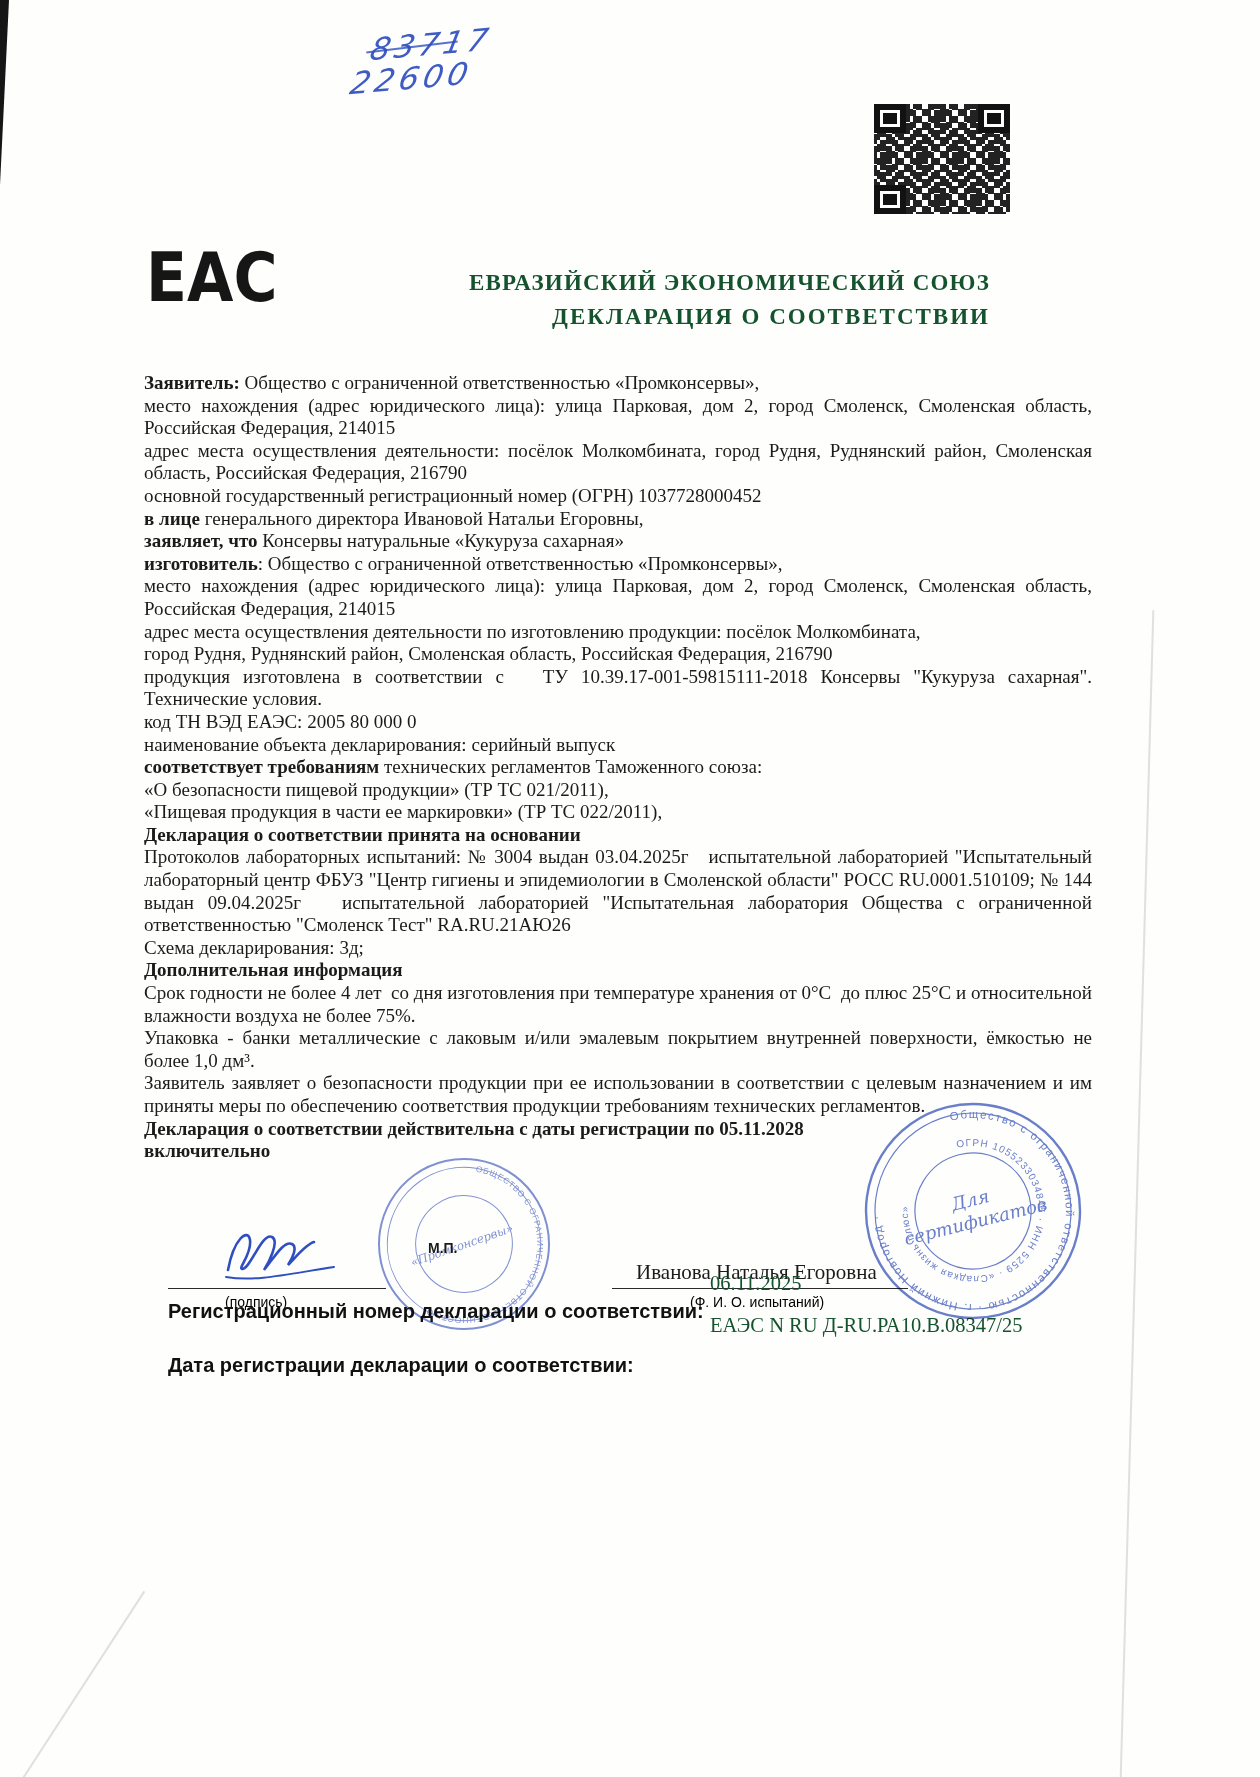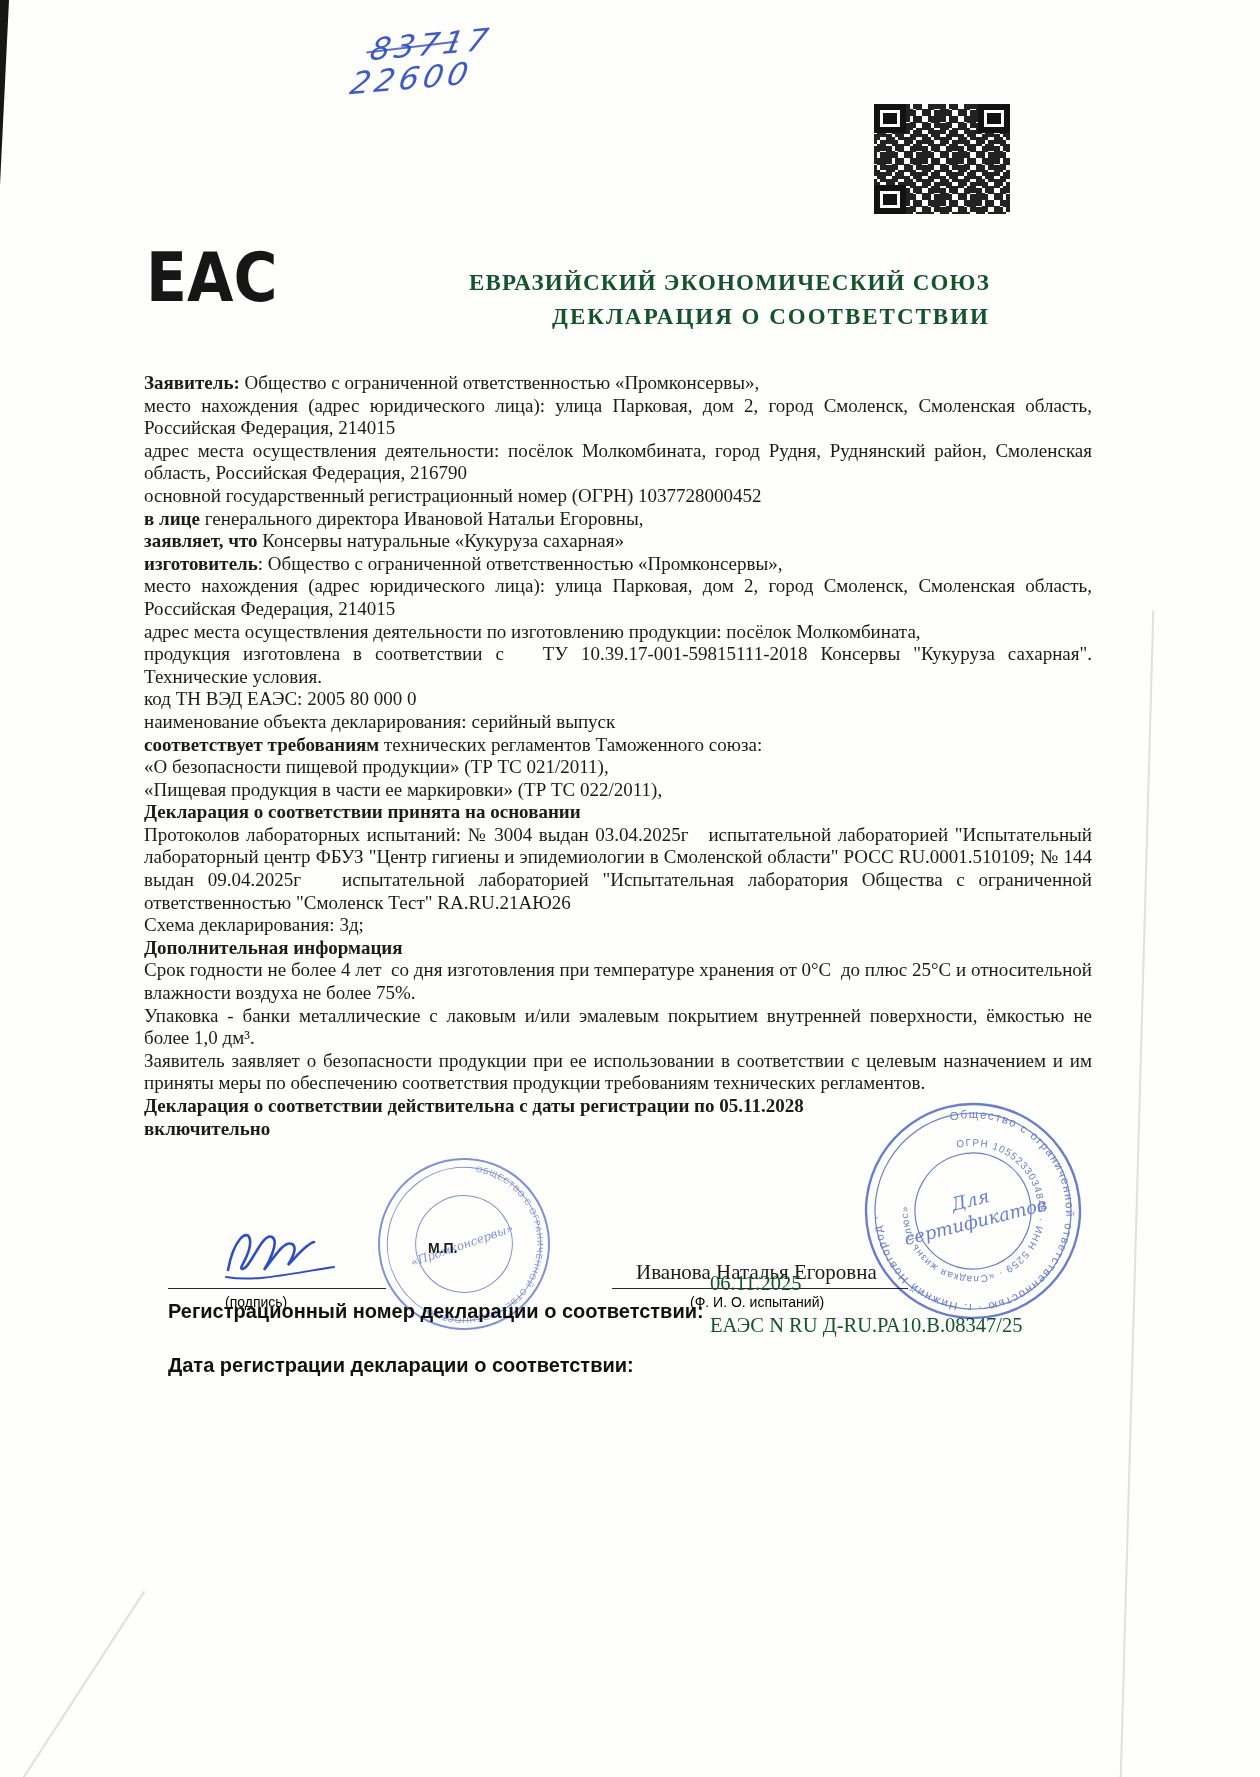--- a/index.html
+++ b/index.html
@@ -106,20 +106,21 @@
 <div class="abs doc-body">
   <p><b>Заявитель:</b><span> Общество с ограниченной ответственностью «Промконсервы»,</span></p>
   <p><span>место нахождения (адрес юридического лица): улица Парковая, дом 2, город Смоленск, Смоленская область, Российская Федерация, 214015</span></p>
   <p><span>адрес места осуществления деятельности: посёлок Молкомбината, город Рудня, Руднянский район, Смоленская область, Российская Федерация, 216790</span></p>
   <p><span>основной государственный регистрационный номер (ОГРН) 1037728000452</span></p>
   <p><b>в лице</b><span> генерального директора Ивановой Натальи Егоровны,</span></p>
   <p><b>заявляет, что</b><span> Консервы натуральные «Кукуруза сахарная»</span></p>
   <p><b>изготовитель</b><span>: Общество с ограниченной ответственностью «Промконсервы»,</span></p>
   <p><span>место нахождения (адрес юридического лица): улица Парковая, дом 2, город Смоленск, Смоленская область, Российская Федерация, 214015</span></p>
   <p><span>адрес места осуществления деятельности по изготовлению продукции: посёлок Молкомбината,</span></p>
+  <p><span>город Рудня, Руднянский район, Смоленская область, Российская Федерация, 216790</span></p>
   <p><span>продукция изготовлена в соответствии с &nbsp;&nbsp;ТУ 10.39.17-001-59815111-2018 Консервы "Кукуруза сахарная". Технические условия.</span></p>
   <p><span>код ТН ВЭД ЕАЭС:  2005 80 000 0</span></p>
   <p><span>наименование объекта декларирования: серийный выпуск</span></p>
   <p><b>соответствует требованиям</b><span> технических регламентов Таможенного союза:</span></p>
   <p><span>«О безопасности пищевой продукции» (ТР ТС 021/2011),</span></p>
   <p><span>«Пищевая продукция в части ее маркировки» (ТР ТС 022/2011),</span></p>
   <p><b>Декларация о соответствии принята на основании</b></p>
   <p><span>Протоколов лабораторных испытаний: № 3004 выдан 03.04.2025г&nbsp;&nbsp; испытательной лабораторией "Испытательный лабораторный центр ФБУЗ "Центр гигиены и эпидемиологии в Смоленской области" РОСС RU.0001.510109; № 144 выдан 09.04.2025г&nbsp;&nbsp; испытательной лабораторией "Испытательная лаборатория Общества с ограниченной ответственностью "Смоленск Тест" RA.RU.21АЮ26</span></p>
   <p><span>Схема декларирования: 3д;</span></p>
   <p><b>Дополнительная информация</b></p>

